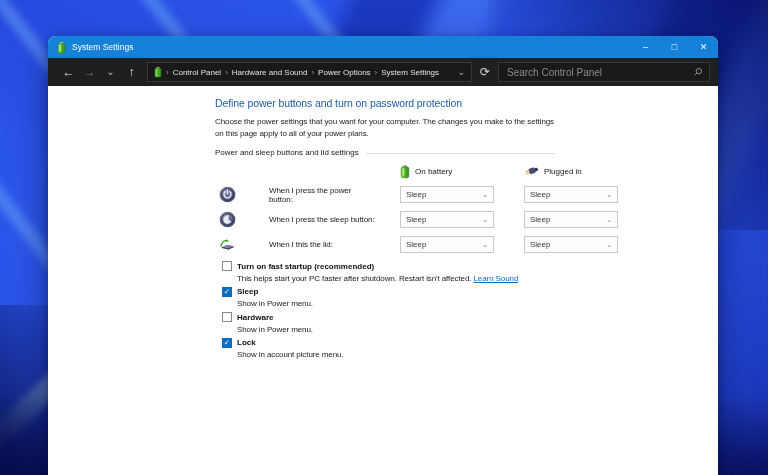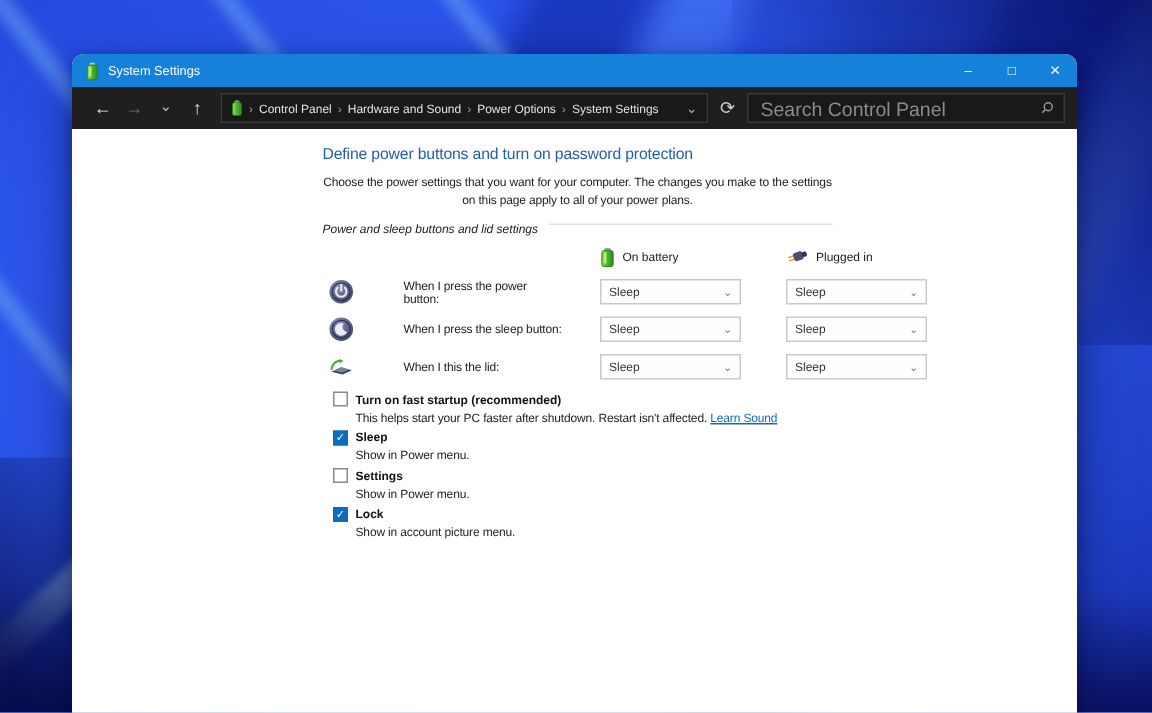--- a/index.html
+++ b/index.html
@@ -38,28 +38,28 @@
   .toolbar{height:28px;background:#1f1f1f;display:flex;align-items:center;padding:0 8px 0 10px;}
   .nav-ic{color:#e4e4e4;font-size:12px;width:21px;text-align:center;line-height:28px;}
   .nav-ic.dim{color:#707070;}
   .nav-ic.small{font-size:10px;color:#bdbdbd;}
   .crumbbar{flex:1;height:18px;background:#191919;border:1px solid #383838;display:flex;align-items:center;
     padding:0 6px;margin-left:5px;gap:4px;color:#e3e3e3;font-size:8px;white-space:nowrap;overflow:hidden;}
   .crumb-sep{color:#9a9a9a;}
   .crumb-chevron{margin-left:auto;color:#b5b5b5;font-size:9px;}
   .refresh{color:#d0d0d0;font-size:12px;margin:0 8px;}
   .searchbox{width:198px;height:18px;background:#191919;border:1px solid #383838;display:flex;align-items:center;padding:0 6px;}
-  .searchbox input{flex:1;min-width:0;background:transparent;border:0;outline:0;color:#bdbdbd;font-size:13px;font-family:inherit;}
+  .searchbox input{flex:1;min-width:0;background:transparent;border:0;outline:0;color:#bdbdbd;font-size:10px;font-family:inherit;}
   .searchbox input::placeholder{color:#8b8b8b;}
 
   .content{position:absolute;top:50px;left:0;right:0;bottom:24px;background:#fff;overflow:hidden;}
   .col{position:absolute;left:167px;top:0;width:340px;}
   .page-heading{font-size:10.5px;font-weight:normal;color:#2161a5;margin:11px 0 7px;letter-spacing:-.1px;}
-  .desc{font-size:8px;color:#1c1c1c;line-height:1.45;margin:0 0 9px;letter-spacing:-.1px;text-align:center;}
-  .sect{display:flex;margin:6px 0 3px;font-style:italic;}
+  .desc{font-size:8px;color:#1c1c1c;line-height:1.45;margin:0 0 9px;letter-spacing:-.1px;}
+  .sect{display:flex;align-items:center;margin:6px 0 3px;}
   .sect .lbl{font-size:8px;color:#1a1a1a;white-space:nowrap;}
   .sect .line{flex:1;height:1px;background:#dedede;margin-left:7px;margin-top:1px;}
 
   .tbl-head,.tbl-row{display:grid;grid-template-columns:30px 107px 100px 100px;align-items:center;gap:24px;}
   .tbl-head{height:22px;}
   .colhead{display:flex;align-items:center;gap:5px;font-size:8px;color:#1a1a1a;}
   .tbl-row{height:25px;}
   .row-icon{width:17px;height:17px;margin-left:4px;}
   .row-label{font-size:8px;color:#1a1a1a;letter-spacing:-.1px;}
   .select{width:94px;height:17px;border:1px solid #c9c9c9;background:#fefefe;box-sizing:border-box;
@@ -266,21 +266,21 @@
             <span class="opt-label">Sleep</span>
           </div>
           <div class="opt-desc">Show in Power menu.</div>
         </div>
 
         <div class="opt">
           <div class="opt-row">
             <span class="checkbox">
               
             </span>
-            <span class="opt-label">Settings</span>
+            <span class="opt-label">Hardware</span>
           </div>
           <div class="opt-desc">Show in Power menu.</div>
         </div>
 
         <div class="opt">
           <div class="opt-row">
             <span class="checkbox checked">
               <span class="chk-glyph">✓</span>
             </span>
             <span class="opt-label">Lock</span>

